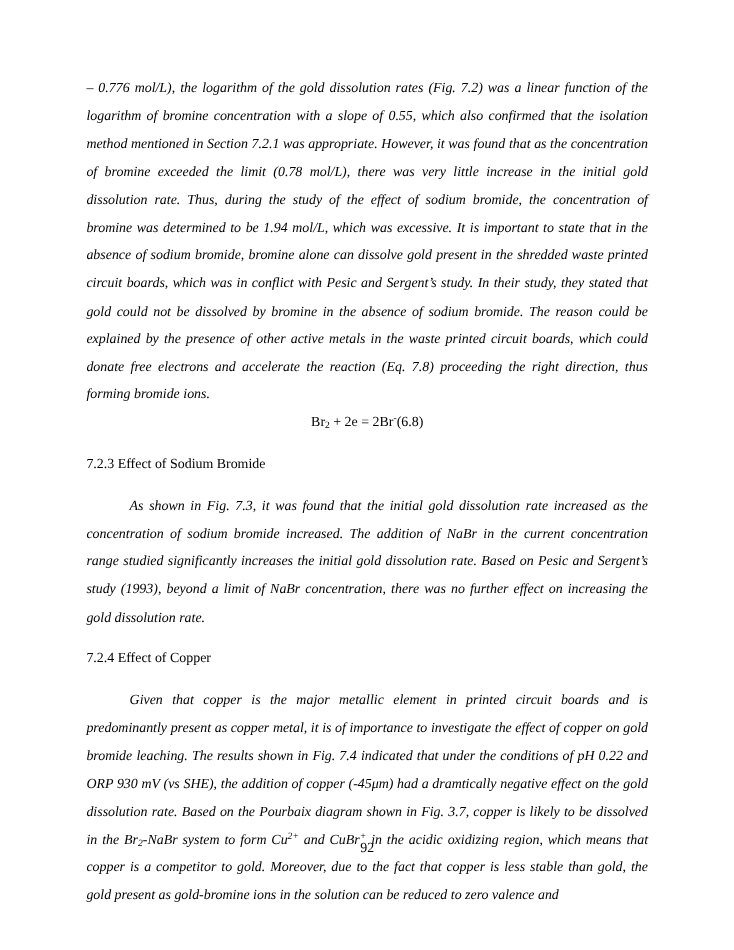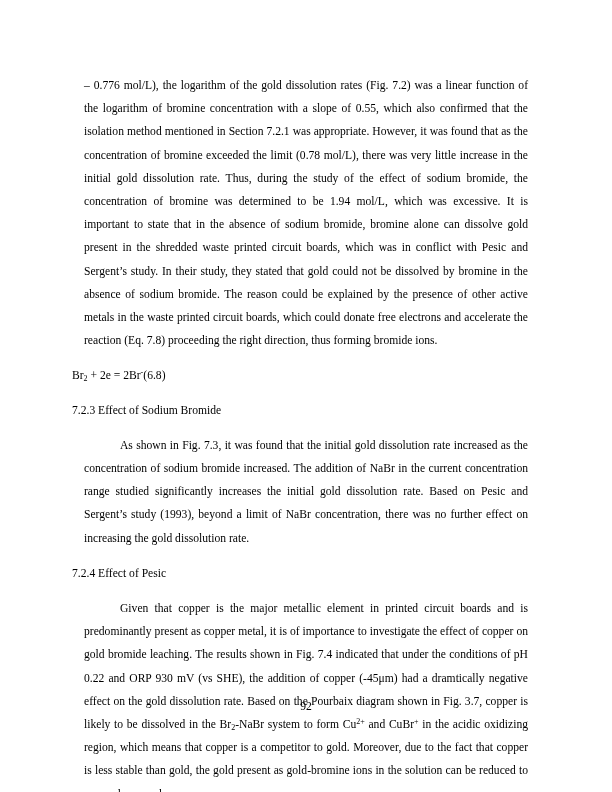--- a/index.html
+++ b/index.html
@@ -2,24 +2,24 @@
 <html><head>
 <meta charset="utf-8">
 <style>
   html, body { margin: 0; padding: 0; background: #ffffff; }
   body { width: 612px; height: 792px; position: relative; overflow: hidden; }
   .page {
     position: absolute; left: 72px; top: 62px; width: 468px;
     font-family: "Liberation Serif", serif; font-size: 11.6px; color: #000;
     line-height: 23.2px;
   }
-  .para { margin: 12px; text-align: justify; text-align-last: left; }
+  .para { margin: 0; text-align: justify; text-align-last: left; font-style: italic; }
   .indent { text-indent: 36px; }
   .heading { font-weight: normal; margin: 11px 0 12px 0; }
-  .eq { display: flex; justify-content: flex-start; }
+  .eq { display: flex; justify-content: center; }
   sub { font-size: 8px; vertical-align: -2px; line-height: 0; }
   sup { font-size: 8px; vertical-align: 4px; line-height: 0; }
   .pagenum {
     position: absolute; top: 700px; left: 0; width: 612px; text-align: center;
     font-family: "Liberation Serif", serif; font-size: 11.6px; color: #000;
   }
 </style>
 </head>
 <body>
 
@@ -28,18 +28,18 @@
 
   <div class="eq">
     <span><span>Br</span><sub>2</sub><span> + 2e = 2Br</span><sup>-</sup></span>
     <span>(6.8)</span>
   </div>
 
   <div class="heading">7.2.3 Effect of Sodium Bromide</div>
 
   <p class="para indent">As shown in Fig. 7.3, it was found that the initial gold dissolution rate increased as the concentration of sodium bromide increased. The addition of NaBr in the current concentration range studied significantly increases the initial gold dissolution rate. Based on Pesic and Sergent’s study (1993), beyond a limit of NaBr concentration, there was no further effect on increasing the gold dissolution rate.</p>
 
-  <div class="heading">7.2.4 Effect of Pesic</div>
+  <div class="heading">7.2.4 Effect of Copper</div>
 
   <p class="para indent"><span>Given that copper is the major metallic element in printed circuit boards and is predominantly present as copper metal, it is of importance to investigate the effect of copper on gold bromide leaching. The results shown in Fig. 7.4 indicated that under the conditions of pH 0.22 and ORP 930 mV (vs SHE), the addition of copper (-45μm) had a dramtically negative effect on the gold dissolution rate. Based on the Pourbaix diagram shown in Fig. 3.7, copper is likely to be dissolved in the Br</span><sub>2</sub><span>-NaBr system to form Cu</span><sup>2+</sup><span> and CuBr</span><sup>+</sup><span> in the acidic oxidizing region, which means that copper is a competitor to gold. Moreover, due to the fact that copper is less stable than gold, the gold present as gold-bromine ions in the solution can be reduced to zero valence and</span></p>
 </div>
 
 <div class="pagenum">92</div>
 
 </body></html>

